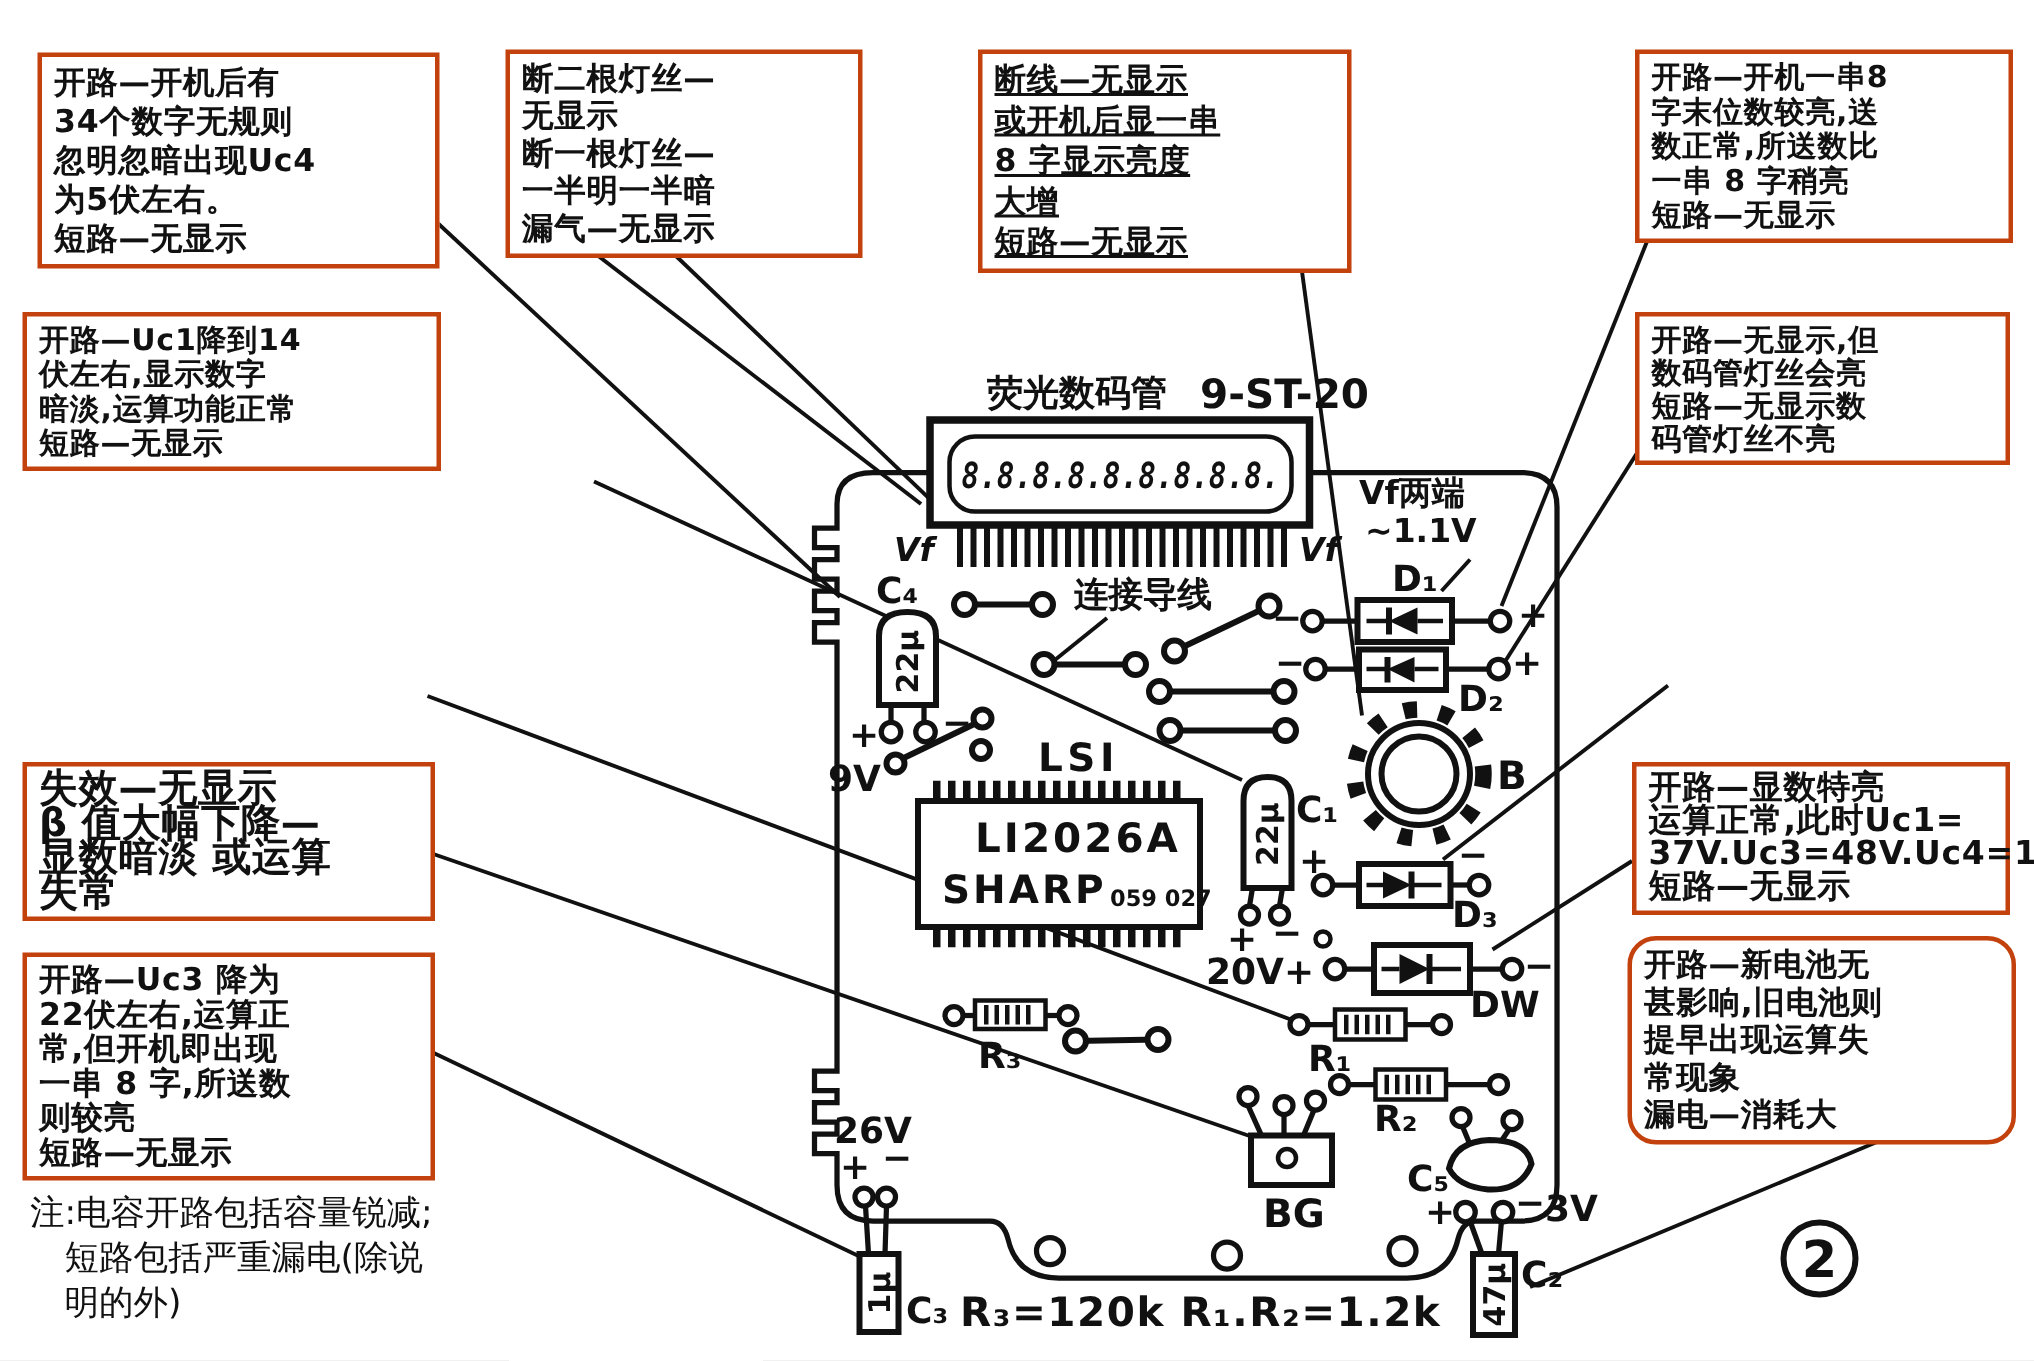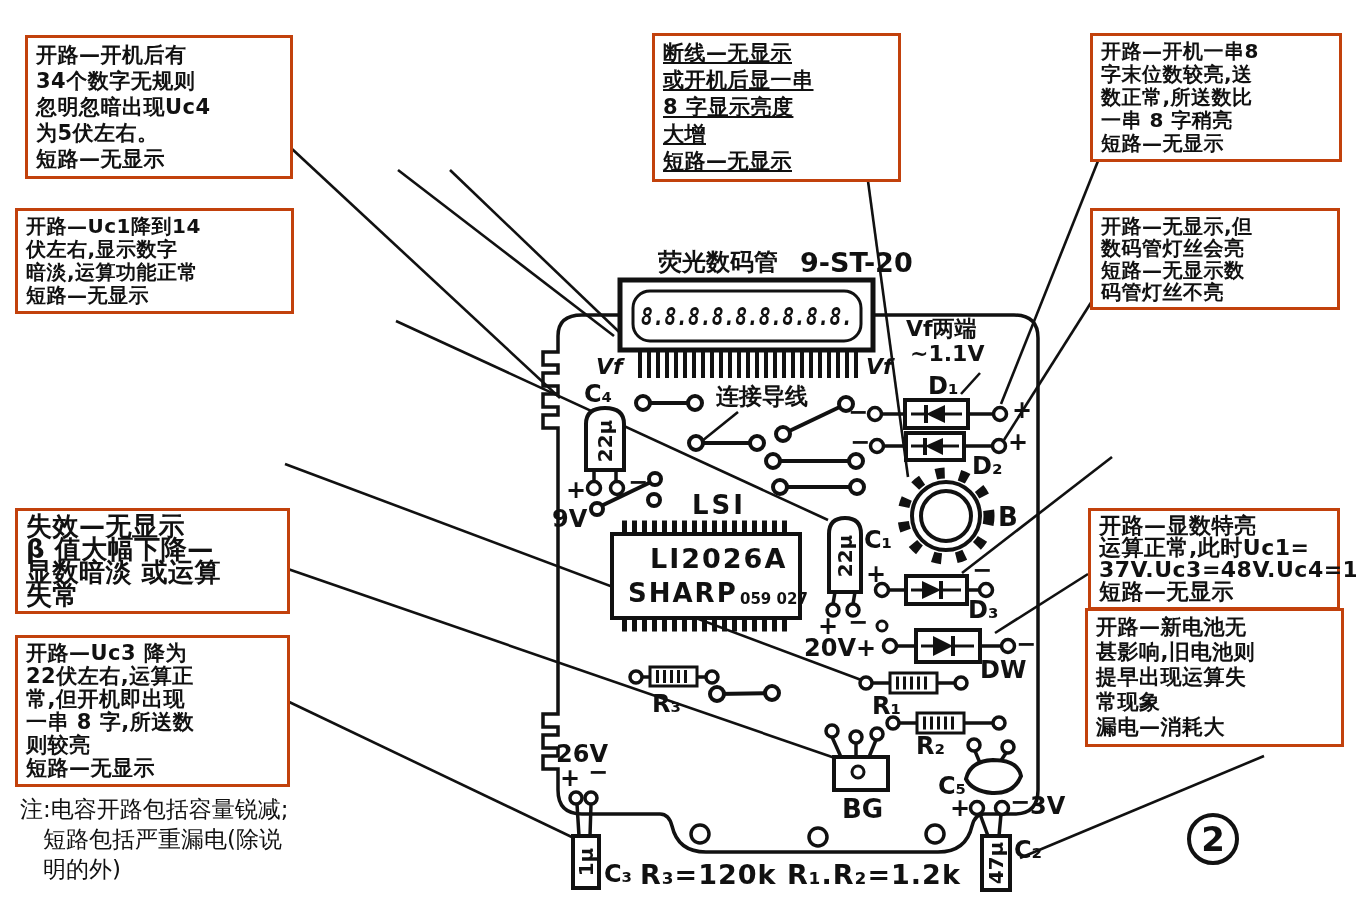--- a/index.html
+++ b/index.html
@@ -278,20 +278,25 @@
     <circle cx="1213" cy="839" r="24" fill="#fff" stroke="#111" stroke-width="4"></circle>
     <text class="t34" x="1213" y="851" text-anchor="middle">2</text>
   </g>
 </svg>
 
 <div class="callout" style="left:25px;top:35px;width:246px;">开路—开机后有
 34个数字无规则
 忽明忽暗出现Uc4
 为5伏左右。
 短路—无显示</div>
+<div class="callout" style="left:337px;top:33px;width:216px;line-height:25px;">断二根灯丝—
+无显示
+断一根灯丝—
+一半明一半暗
+漏气—无显示</div>
 <div class="callout" style="left:652px;top:33px;width:227px;line-height:27px;text-decoration:underline;">断线—无显示
 或开机后显一串
 8 字显示亮度
 大增
 短路—无显示</div>
 <div class="callout" style="left:1090px;top:33px;width:230px;font-size:20px;line-height:23px;">开路—开机一串8
 字末位数较亮,送
 数正常,所送数比
 一串 8 字稍亮
 短路—无显示</div>
@@ -310,21 +315,21 @@
 <div class="callout" style="left:1088px;top:508px;width:230px;font-size:22px;line-height:22px;">开路—显数特亮
 运算正常,此时Uc1=
 37V.Uc3=48V.Uc4=17V
 短路—无显示</div>
 <div class="callout" style="left:15px;top:635px;width:253px;font-size:21px;line-height:23px;">开路—Uc3 降为
 22伏左右,运算正
 常,但开机即出现
 一串 8 字,所送数
 则较亮
 短路—无显示</div>
-<div class="callout" style="left:1085px;top:608px;width:237px;font-size:21px;line-height:25px;">开路—新电池无
+<div class="callout" style="left:1085px;top:624px;width:237px;font-size:21px;line-height:25px;border-radius:19px;">开路—新电池无
 甚影响,旧电池则
 提早出现运算失
 常现象
 漏电—消耗大</div>
 
 <div class="note">注:电容开路包括容量锐减;
 　短路包括严重漏电(除说
 　明的外)</div>
 
 </div>

